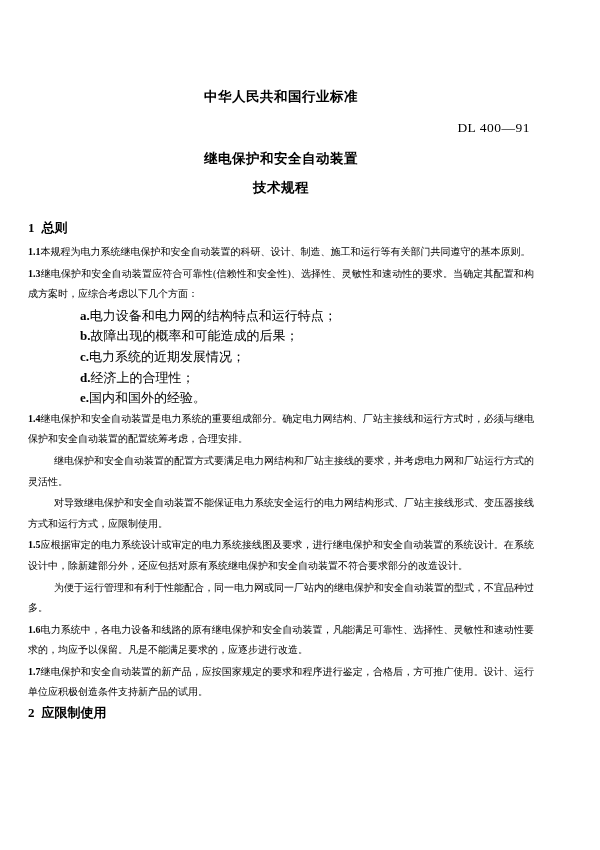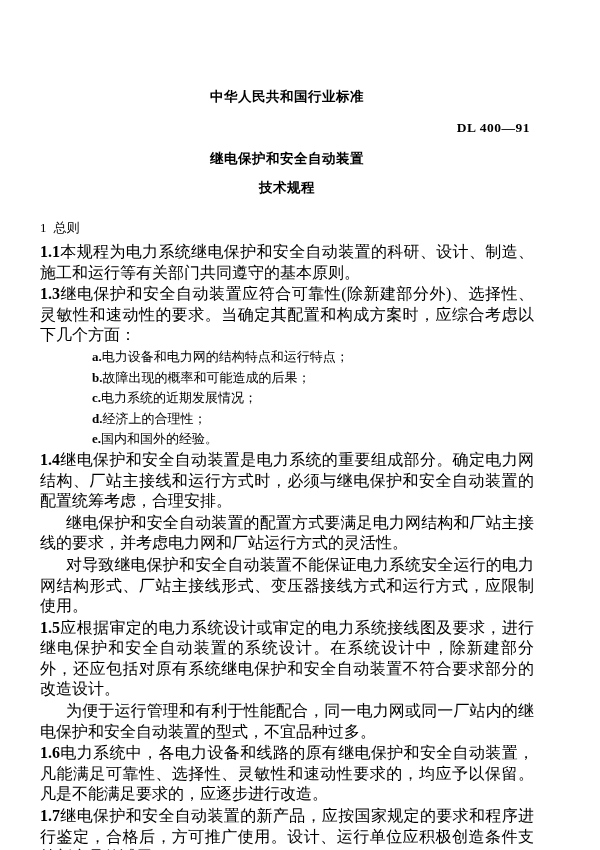--- a/index.html
+++ b/index.html
@@ -12,62 +12,62 @@
     background: #ffffff;
     font-family: "Liberation Serif", "DejaVu Serif", serif;
     color: #000000;
     overflow: hidden;
   }
   .page {
     position: relative;
     width: 600px;
     height: 816px;
     box-sizing: border-box;
-    padding: 88px 66px 0 40px;
+    padding: 88px 66px 0 28px;
   }
   .doc-title {
     text-align: center;
     font-weight: bold;
     font-size: 13.5px;
     letter-spacing: 0.5px;
     margin: 0 0 14px 0;
   }
   .std-code {
     text-align: right;
-    font-weight: bold;
+    font-weight: normal;
     font-size: 13.5px;
     letter-spacing: 0.5px;
     margin: 0 4px 14px 0;
   }
   .doc-subtitle {
     text-align: center;
     font-weight: bold;
     font-size: 13.5px;
     letter-spacing: 0.5px;
     margin: 0 0 11px 0;
     font-family: Liberation Mono, monospace;
   }
   .doc-subtitle2 {
     text-align: center;
     font-weight: bold;
     font-size: 13.5px;
     letter-spacing: 0.5px;
     margin: 0 0 22px 0;
   }
   .section-heading {
-    font-weight: normal;
+    font-weight: bold;
     font-size: 13px;
     margin: 0 0 5px 0;
     text-align: justify;
   }
   .section-heading .num {
     margin-right: 7px;
   }
   .para {
-    font-size: 16px;
+    font-size: 10px;
     line-height: 20.6px;
     margin: 0 0 1px 0;
     text-align: justify;
     text-justify: inter-ideograph;
   }
   .para .lead {
     font-weight: bold;
   }
   .para.indent {
     text-indent: 26px;
@@ -99,21 +99,21 @@
   <div class="section-heading">
     <span class="num">1</span><span>总则</span>
   </div>
 
   <p class="para">
     <span class="lead">1.1</span><span>本规程为电力系统继电保护和安全自动装置的科研、设计、制造、施工和运行等有关部门共同遵守的基本原则。</span>
   </p>
 
 
   <p class="para">
-    <span class="lead">1.3</span><span>继电保护和安全自动装置应符合可靠性(除新建部分外)、选择性、灵敏性和速动性的要求。当确定其配置和构成方案时，应综合考虑以下几个方面：</span>
+    <span class="lead">1.3</span><span>继电保护和安全自动装置应符合可靠性(信赖性和安全性)、选择性、灵敏性和速动性的要求。当确定其配置和构成方案时，应综合考虑以下几个方面：</span>
   </p>
 
   <p class="list-item">
     <span class="marker">a.</span><span>电力设备和电力网的结构特点和运行特点；</span>
   </p>
   <p class="list-item">
     <span class="marker">b.</span><span>故障出现的概率和可能造成的后果；</span>
   </p>
   <p class="list-item">
     <span class="marker">c.</span><span>电力系统的近期发展情况；</span>

